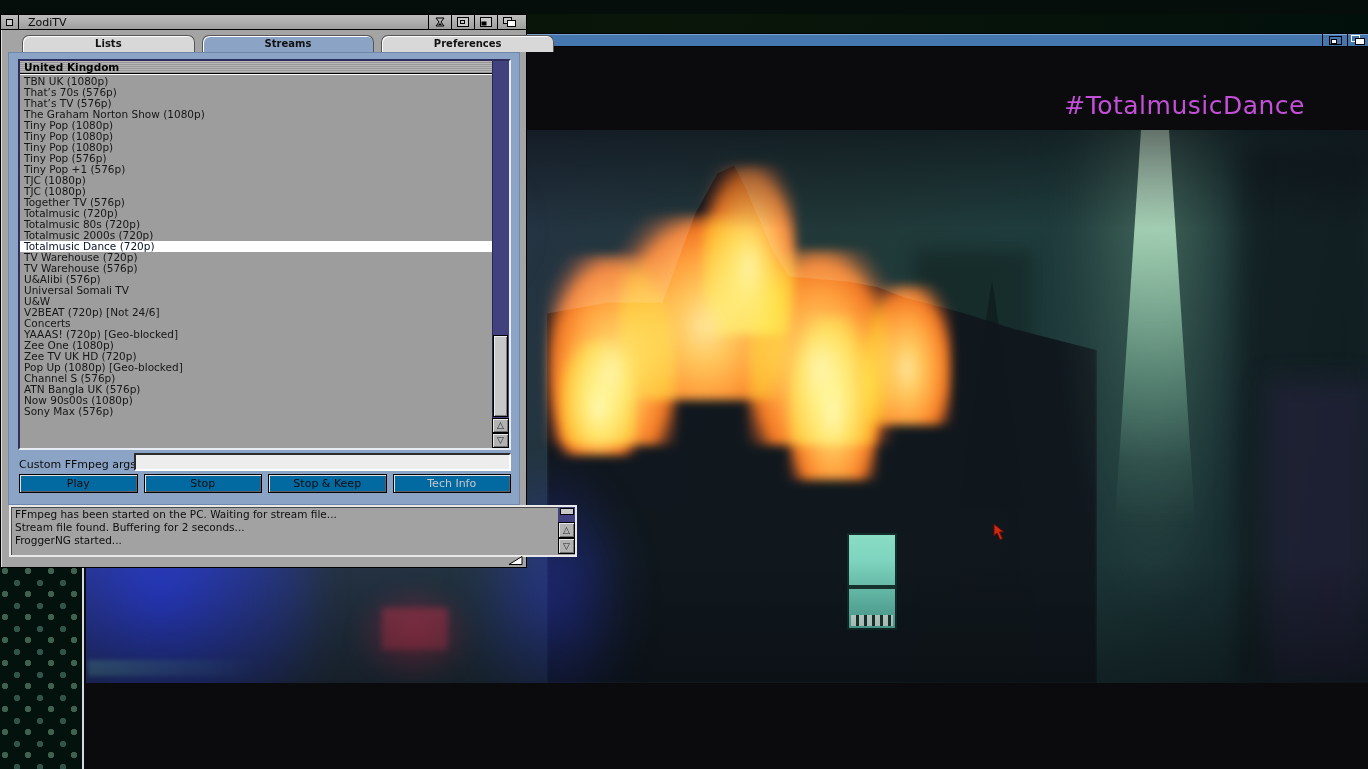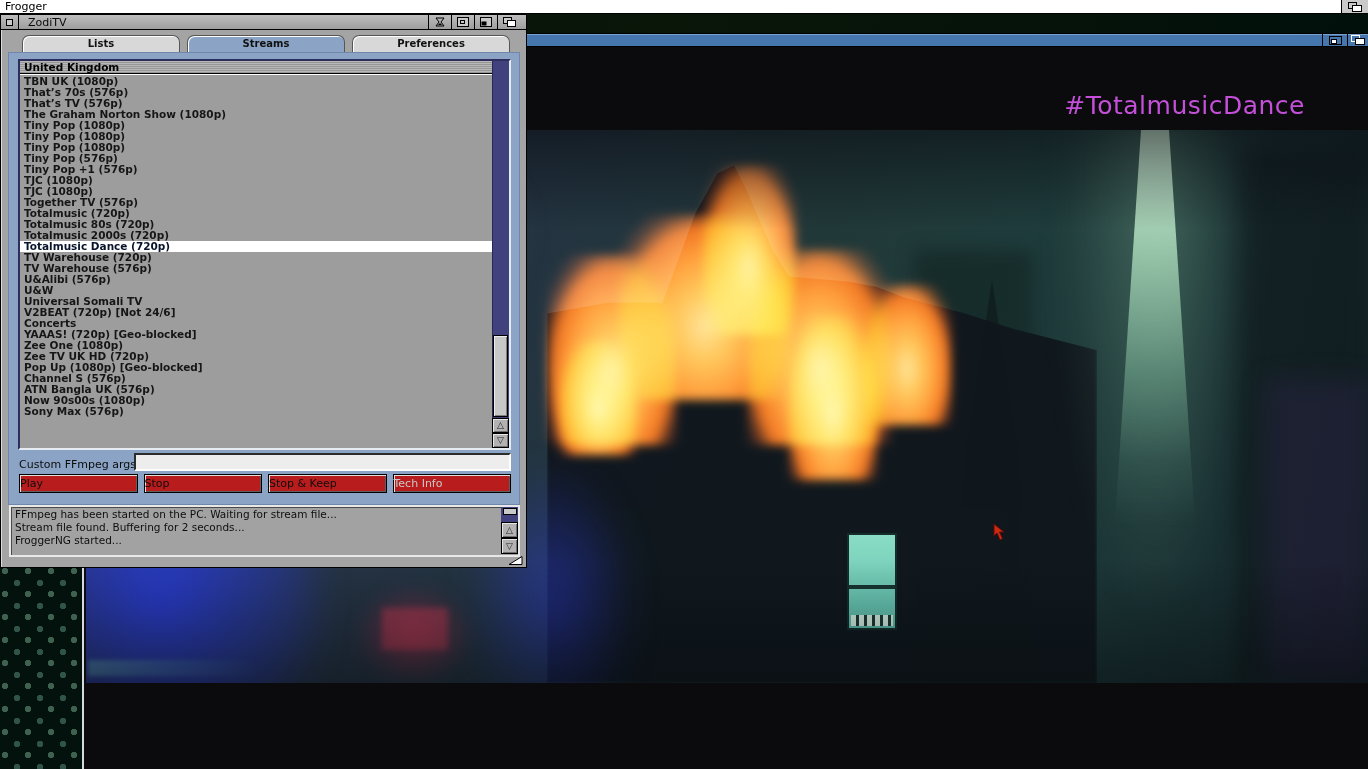--- a/index.html
+++ b/index.html
@@ -79,55 +79,55 @@
     border:1px solid #000; z-index:2; box-shadow:inset 1px 1px 0 #dcdcdc; }
   .win-titlebar { position:absolute; left:0; top:0; width:100%; height:15px;
     background:linear-gradient(#bdbdbd,#9e9e9e); border-bottom:1px solid #000; }
   .close-gadget { position:absolute; left:0; top:0; width:18px; height:14px; border-right:1px solid #000;
     display:flex; align-items:center; justify-content:center; }
   .close-sq { width:7px; height:7px; border:1px solid #000; background:#c9c9c9; }
   .win-title { position:absolute; left:27px; top:1px; font-size:11px; color:#0a0a0a; }
   .tb-gadgets { position:absolute; right:6px; top:0; height:14px; display:flex; }
   .tb-g { width:23px; height:14px; border-left:1px solid #000; display:flex; align-items:center; justify-content:center; }
 
-  .tabs { position:absolute; left:21px; top:20px; width:488px; height:17px; display:flex; gap:7px; }
+  .tabs { position:absolute; left:21px; top:20px; width:532px; height:17px; display:flex; gap:7px; }
   .tab { flex:1; border-radius:7px 7px 0 0; background:#d8d8d8; border:1px solid #565656; border-bottom:none;
     box-shadow:inset 1px 1px 0 #ffffff; font-size:10px; font-weight:bold; text-align:center; line-height:16px; color:#111; }
   .tab.active { background:#8ba4c6; }
 
   .panel { position:absolute; left:7px; top:37px; width:512px; height:453px; background:#8ba4c6;
     border:1px solid #6e87aa;padding-left:47px; }
   .listbox { position:absolute; left:9px; top:6px; width:493px; height:391px; background:#9d9d9d;
     border-top:2px solid #2e2e5e; border-left:2px solid #2e2e5e; border-right:2px solid #e6ecf2; border-bottom:2px solid #e6ecf2; }
   .list-header { position:absolute; left:0; top:0; right:17px; height:13px;
     background:repeating-linear-gradient(to bottom,#b8b8b8 0 1px,#979797 1px 2px);
     font-weight:bold; font-size:10.5px; line-height:13px; padding-left:4px; color:#000;
     border-bottom:1px solid #000; box-shadow:0 1px 0 #ffffff; }
-  .rows { position:absolute; left:0; top:15px; right:17px; bottom:0; overflow:hidden;font-weight:bold; }
+  .rows { position:absolute; left:0; top:15px; right:17px; bottom:0; overflow:hidden; }
   .row { height:11px; line-height:11px; padding-left:4px; font-size:10.5px; color:#161616; white-space:nowrap; }
   .row.selected { background:#ffffff; color:#07142c; }
   .vscroll { position:absolute; right:0; top:0; width:17px; bottom:0; }
   .vs-track { position:absolute; left:0; right:0; top:0; bottom:30px; background:#41417d; border-left:1px solid #27275a; }
   .vs-thumb { position:absolute; left:1px; right:1px; top:274px; height:82px; background:#c7c7c7;
     border:1px solid #000; box-shadow:inset 1px 1px 0 #ececec, inset -1px -1px 0 #7e7e7e; }
   .vs-btn { position:absolute; left:0; width:17px; height:15px; background:#b2b2b2; border:1px solid #000;
     box-shadow:inset 1px 1px 0 #e6e6e6, inset -1px -1px 0 #6f6f6f; text-align:center; font-size:9px; line-height:13px; color:#222; }
   .vs-up { bottom:15px; } .vs-down { bottom:0; }
 
   .args-label { position:absolute; left:10px; top:405px; font-size:11px; color:#0c0c0c; }
   .args-input { position:absolute; left:125px; top:400px; width:377px; height:18px; background:#ededed;
     border-top:2px solid #2c2c2c; border-left:2px solid #2c2c2c; border-right:2px solid #ffffff; border-bottom:2px solid #ffffff;
     font-size:11px; padding:0 3px; color:#111; outline:none; }
   .btn-row { position:absolute; left:10px; top:421px; width:492px; height:19px; display:flex; gap:6px; }
-  .btn { flex:1; background:#b91c1c; border:1px solid #000;
+  .btn { flex:1; background:#0369a1; border:1px solid #000;
     box-shadow:inset 1px 1px 0 #e2e2e2, inset -1px -1px 0 #606060;
-    font-size:11px; line-height:17px; color:#0d0d0d; }
+    font-size:11px; text-align:center; line-height:17px; color:#0d0d0d; }
   .btn.disabled { color:#c9c9c9; }
 
-  .logbox { position:absolute; left:8px; top:490px; width:511px; height:52px; background:#a2a2a2;
+  .logbox { position:absolute; left:8px; top:490px; width:568px; height:52px; background:#a2a2a2;
     border:2px solid #e8e8e8; box-shadow:inset 1px 1px 0 #4a4a4a; }
   .log-lines { position:absolute; left:4px; top:1px; right:22px; font-size:10.5px; line-height:13px; color:#0e0e0e; }
   .log-line { white-space:nowrap; overflow:hidden; }
   .log-scroll { position:absolute; right:0; top:0; width:19px; bottom:0; }
   .ls-track { position:absolute; top:0; left:2px; right:0; height:15px; background:#41417d; }
   .ls-thumb { position:absolute; top:1px; left:4px; right:1px; height:7px; background:#c9c9c9; border:1px solid #000; }
   .ls-btn { position:absolute; left:2px; right:0; height:16px; background:#b2b2b2; border:1px solid #000;
     box-shadow:inset 1px 1px 0 #e6e6e6, inset -1px -1px 0 #6f6f6f; text-align:center; font-size:9px; line-height:14px; color:#222; }
   .ls-up { top:15px; } .ls-down { top:31px; }
   .win-resize { position:absolute; right:2px; bottom:1px; width:22px; height:11px;
@@ -184,29 +184,20 @@
       <div class="f-beam"></div>
       <div class="f-blue"></div>
       <div class="f-blue2"></div>
       <div class="f-red"></div>
       <div class="f-redcore"></div>
       <div class="f-tealstreak"></div>
       <div class="f-shade"></div>
     </div>
   </div>
 
-  <div class="screen-titlebar">
-    <span class="screen-title">Frogger</span>
-    <div class="screen-depth-gadget">
-      <svg width="14" height="10" viewBox="0 0 14 10">
-          <rect x="0.5" y="0.5" width="8" height="6" fill="#c9c9c9" stroke="#000"></rect>
-          <rect x="4.5" y="3.5" width="9" height="6" fill="#fff" stroke="#000"></rect>
-        </svg>
-    </div>
-  </div>
 
   <div class="win">
     <div class="win-titlebar">
       <div class="close-gadget">
           <div class="close-sq"></div>
         </div>
       <span class="win-title">ZodiTV</span>
       <div class="tb-gadgets">
         <div class="tb-g">
           <svg width="10" height="10" viewBox="0 0 10 10">
@@ -283,23 +274,23 @@
 
             <div class="row selected">Totalmusic Dance (720p)</div>
 
 
             <div class="row">TV Warehouse (720p)</div>
 
             <div class="row">TV Warehouse (576p)</div>
 
             <div class="row">U&amp;Alibi (576p)</div>
 
+            <div class="row">Universal Somali TV</div>
+
             <div class="row">U&amp;W</div>
-
-            <div class="row">Universal Somali TV</div>
 
             <div class="row">V2BEAT (720p) [Not 24/6]</div>
 
             <div class="row">Concerts</div>
 
             <div class="row">YAAAS! (720p) [Geo-blocked]</div>
 
             <div class="row">Zee One (1080p)</div>
 
             <div class="row">Zee TV UK HD (720p)</div>

